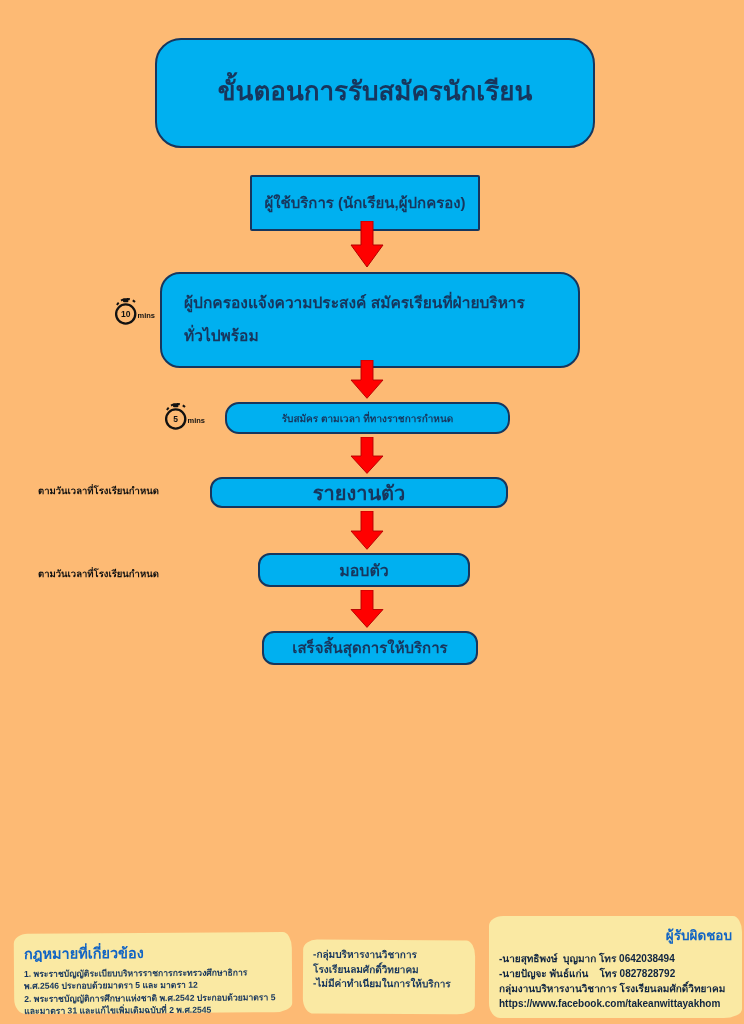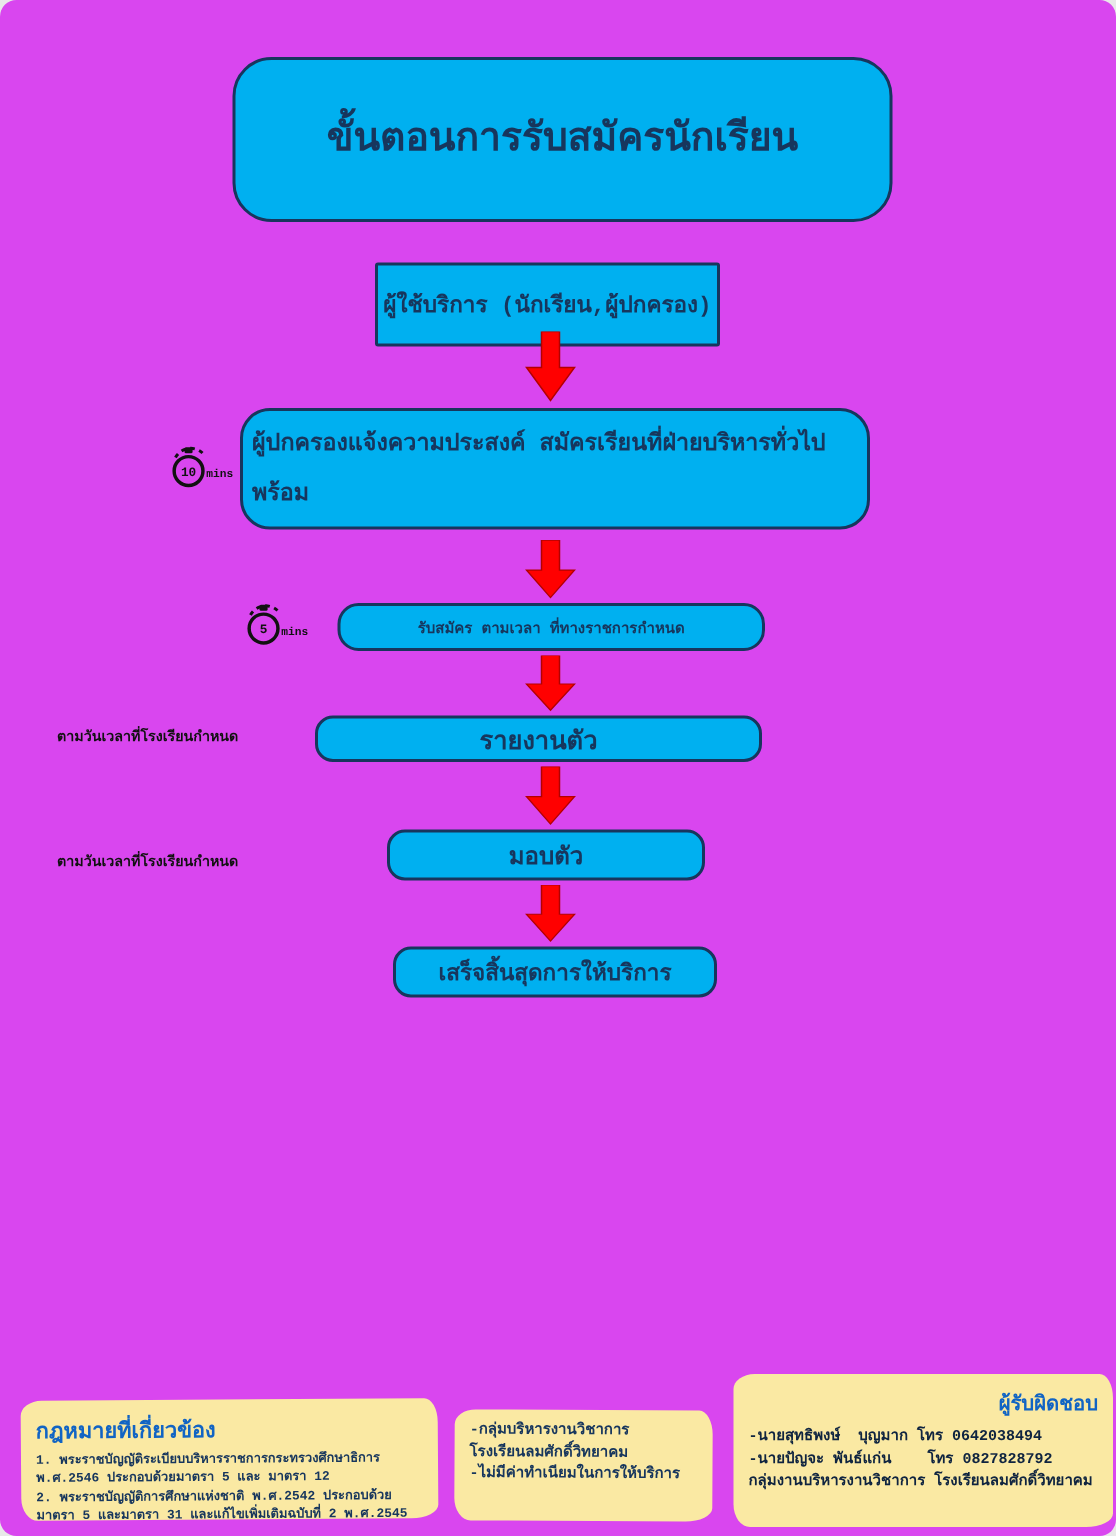--- a/index.html
+++ b/index.html
@@ -1,35 +1,34 @@
 <!DOCTYPE html>
 <html><head>
 <meta charset="utf-8">
 <style>
   html,body{margin:0;padding:0;background:#e8e8e8;}
   .canvas{
     position:relative;width:744px;height:1024px;margin:0 auto;
-    background:#d946ef;overflow:hidden;
-    font-family:Liberation Mono, monospace;
+    background:#fdba74;overflow:hidden;
+    font-family:Liberation Sans, sans-serif;
     color:#17365d;
-    border-radius:11px;
   }
   .box{
     position:absolute;background:#00b0f0;border:2px solid #17365d;
     display:flex;align-items:center;justify-content:center;
     box-sizing:border-box;color:#17365d;font-weight:bold;text-align:center;
   }
   .title-box{left:155px;top:38px;width:440px;height:110px;border-radius:26px;
     font-size:26px;align-items:flex-start;padding-top:30px;}
   .user-box{left:250px;top:175px;width:230px;height:56px;border-radius:2px;font-size:15px;}
-  .inform-box{left:160px;top:272px;width:420px;height:81px;border-radius:20px;
+  .inform-box{left:160px;top:272px;width:420px;height:96px;border-radius:20px;
     font-size:15.5px;flex-direction:column;align-items:flex-start;
-    justify-content:center;padding:0 6px;line-height:2.1;text-align:left;}
+    justify-content:center;padding:0 22px;line-height:2.1;text-align:left;}
   .apply-box{left:225px;top:402px;width:285px;height:32px;border-radius:14px;font-size:10px;}
-  .report-box{left:210px;top:477px;width:298px;height:31px;border-radius:12px;font-size:17px;}
+  .report-box{left:210px;top:477px;width:298px;height:31px;border-radius:12px;font-size:20px;}
   .handover-box{left:258px;top:553px;width:212px;height:34px;border-radius:12px;font-size:16px;}
   .finish-box{left:262px;top:631px;width:216px;height:34px;border-radius:12px;font-size:15px;}
 
   .arrow{position:absolute;left:348px;width:38px;}
   .arrow svg{display:block;width:100%;height:100%;}
   .a1{top:221px;height:48px;}
   .a2{top:360px;height:40px;}
   .a3{top:437px;height:38px;}
   .a4{top:511px;height:40px;}
   .a5{top:590px;height:39px;}
@@ -154,15 +153,16 @@
     <div class="line">-กลุ่มบริหารงานวิชาการ</div>
     <div class="line">โรงเรียนลมศักดิ์วิทยาคม</div>
     <div class="line">-ไม่มีค่าทำเนียมในการให้บริการ</div>
   </div>
 
   <div class="note resp-note">
     <div class="heading">ผู้รับผิดชอบ</div>
     <div class="line">-นายสุทธิพงษ์  บุญมาก โทร 0642038494</div>
     <div class="line">-นายปัญจะ พันธ์แก่น    โทร 0827828792</div>
     <div class="line">กลุ่มงานบริหารงานวิชาการ โรงเรียนลมศักดิ์วิทยาคม</div>
+    <div class="line">https://www.facebook.com/takeanwittayakhom</div>
   </div>
 
 </div>
 
 </body></html>

